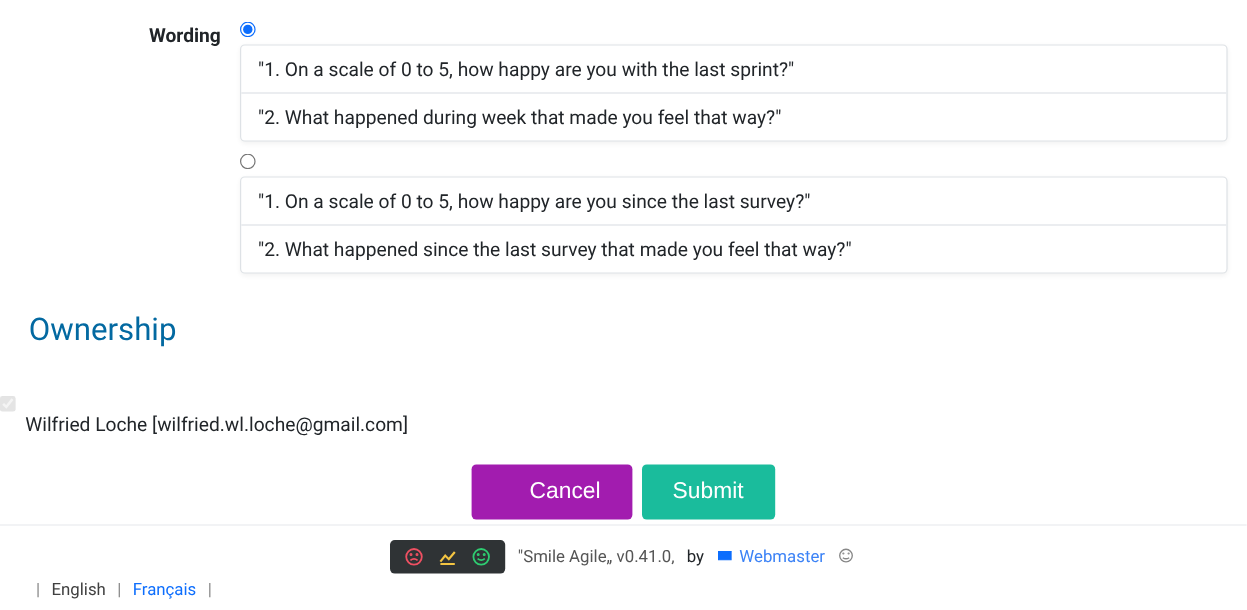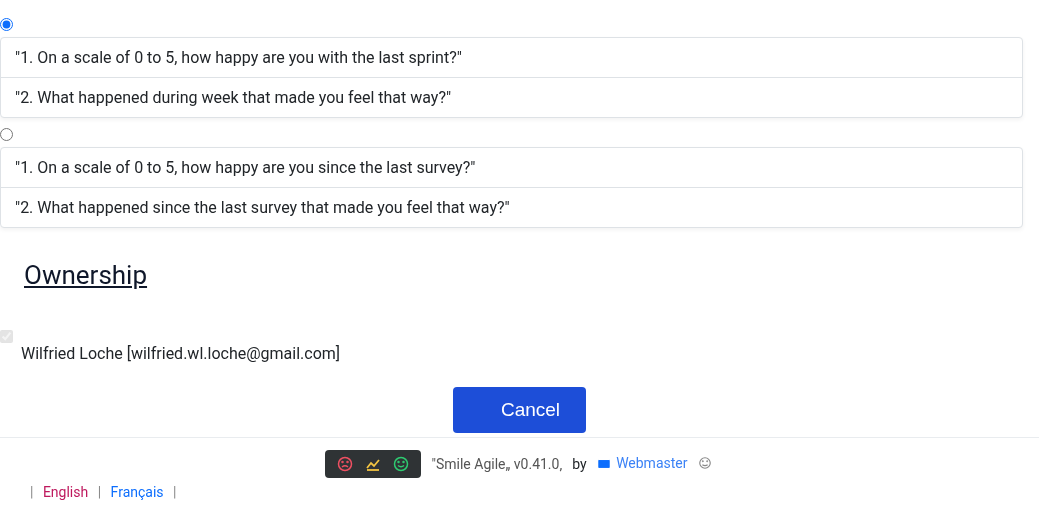--- a/index.html
+++ b/index.html
@@ -43,25 +43,24 @@
     .list-group-item {
       padding: 10px 14px;
       border-bottom: 1px solid #dee2e6;
       font-size: 16px;
       color: #212529;
     }
     .list-group-item:last-child { border-bottom: none; }
     .section-heading {
       font-size: 26px;
       font-weight: 400;
-      color: #0f172a;
+      color: #0369a1;
       padding-left: 24px;
       margin-top: 24px;
       margin-bottom: 20px;
-      text-decoration: underline;
     }
     .owners-row {
       display: flex;
       align-items: center;
       margin-bottom: 24px;
     }
     .owners-checkbox {
       margin-right: 8px;
       opacity: 0.6;
       accent-color: #0d6efd;
@@ -74,21 +73,21 @@
       margin-top: 16px;
     }
     .btn {
       border: none;
       border-radius: 4px;
       padding: 12px 26px;
       font-size: 19px;
       cursor: pointer;
       color: #fff;
     }
-    .btn-cancel { background: #1d4ed8; padding-left: 48px; }
+    .btn-cancel { background: #a21caf; padding-left: 48px; }
     .btn-submit { background: #1abc9c; }
     .footer {
       position: absolute;
       left: 0; right: 0; bottom: 0;
       border-top: 1px solid #e9ecef;
       background: #fff;
       padding: 12px 0 8px 0;
     }
     .footer-center {
       display: flex;
@@ -113,29 +112,30 @@
     .happy-face svg path, .happy-face svg circle { stroke: #2ecc71; }
     .webmaster-link { color: #3b82f6; text-decoration: none; }
     .envelope-icon svg path { stroke: #0d6efd; fill: #0d6efd; }
     .gray-face svg path, .gray-face svg circle { stroke: #888; }
     .footer-langs {
       padding-left: 24px;
       font-size: 14px;
       color: #212529;
     }
     .lang-sep { color: #888; margin: 0 6px; }
-    .lang-active { color: #be185d; }
+    .lang-active { color: #404040; }
     .lang-link { color: #0d6efd; cursor: pointer; }
     .quote-text { color: #555; }
   </style>
 </head>
 <body>
 
 <div class="form-area">
   <div class="form-row">
+    <div class="form-label">Wording</div>
     <div class="form-content">
       <div class="radio-wrap">
         <input type="radio" name="wording" class="radio-input" checked="" style="">
         <div class="list-group">
           <div class="list-group-item">"1. On a scale of 0 to 5, how happy are you with the last sprint?"</div>
           <div class="list-group-item">"2. What happened during week that made you feel that way?"</div>
         </div>
       </div>
       <div class="radio-wrap">
         <input type="radio" name="wording" class="radio-input" style="">
@@ -149,20 +149,21 @@
 
   <h2 class="section-heading">Ownership</h2>
 
   <div class="owners-row">
     <input type="checkbox" class="owners-checkbox" checked="" disabled="" style="">
     <span class="owners-text">Wilfried Loche [wilfried.wl.loche@gmail.com]</span>
   </div>
 
   <div class="btn-row">
     <button class="btn btn-cancel">Cancel</button>
+    <button class="btn btn-submit">Submit</button>
   </div>
 </div>
 
 <div class="footer">
   <div class="footer-center">
     <span class="logo-box">
       <span class="logo-icon sad-face">
         <svg viewBox="0 0 16 16" width="16" height="16" fill="none" stroke-width="1.5">
           <circle cx="8" cy="8" r="6.5"></circle>
           <circle cx="5.5" cy="6" r="0.5" fill="#ef5062"></circle>

